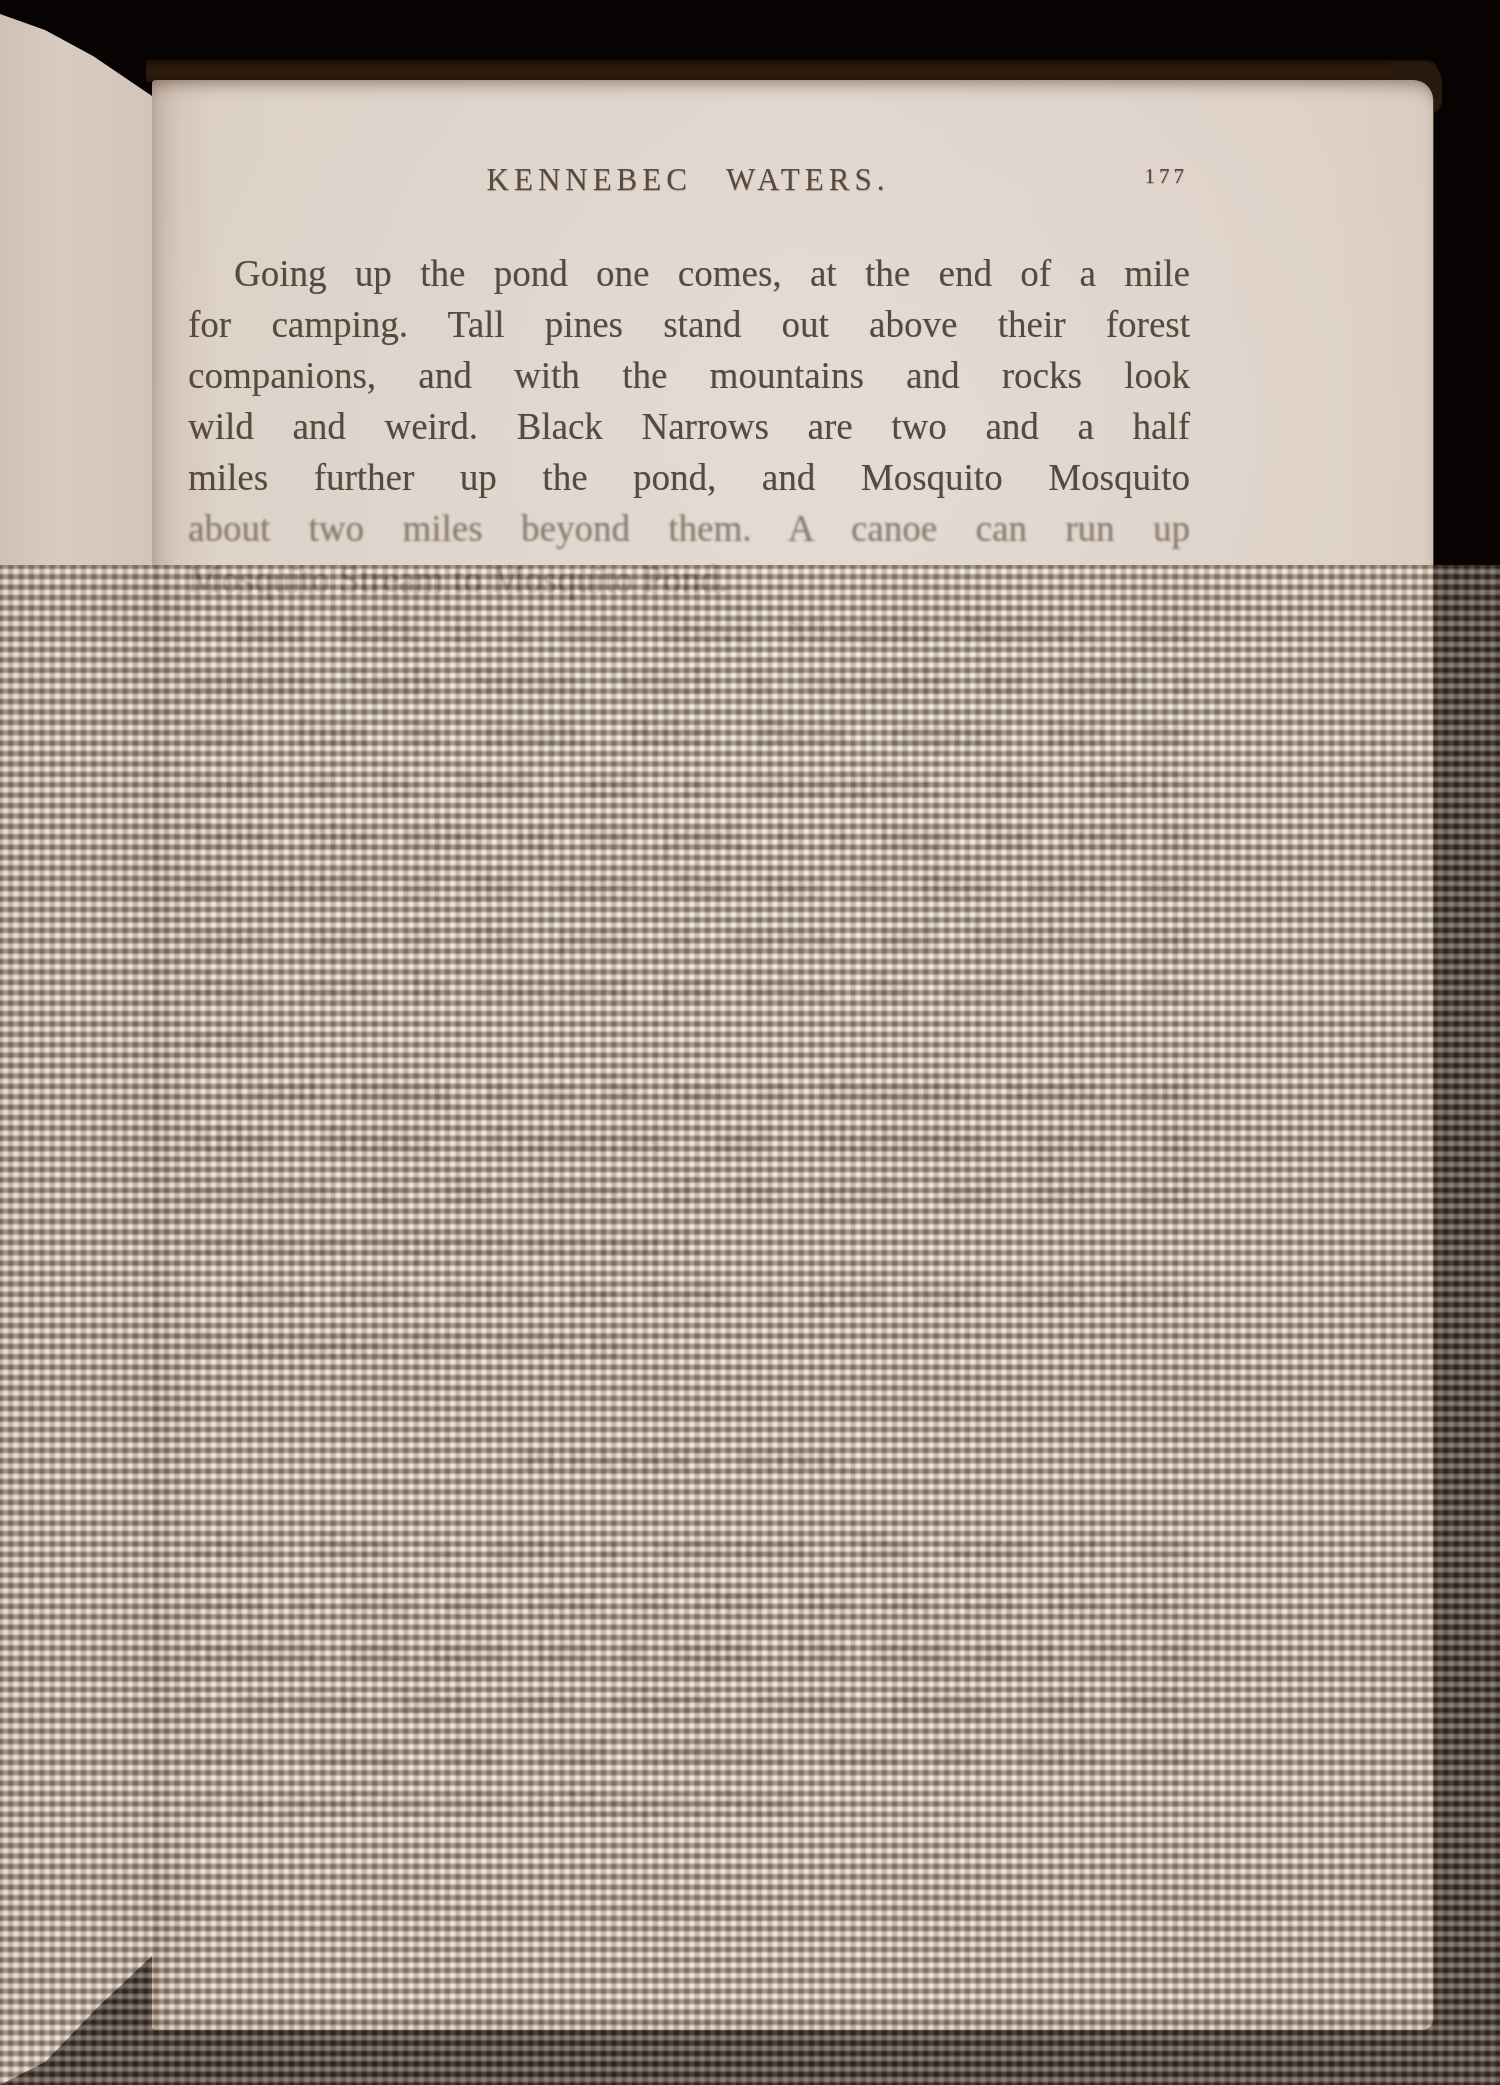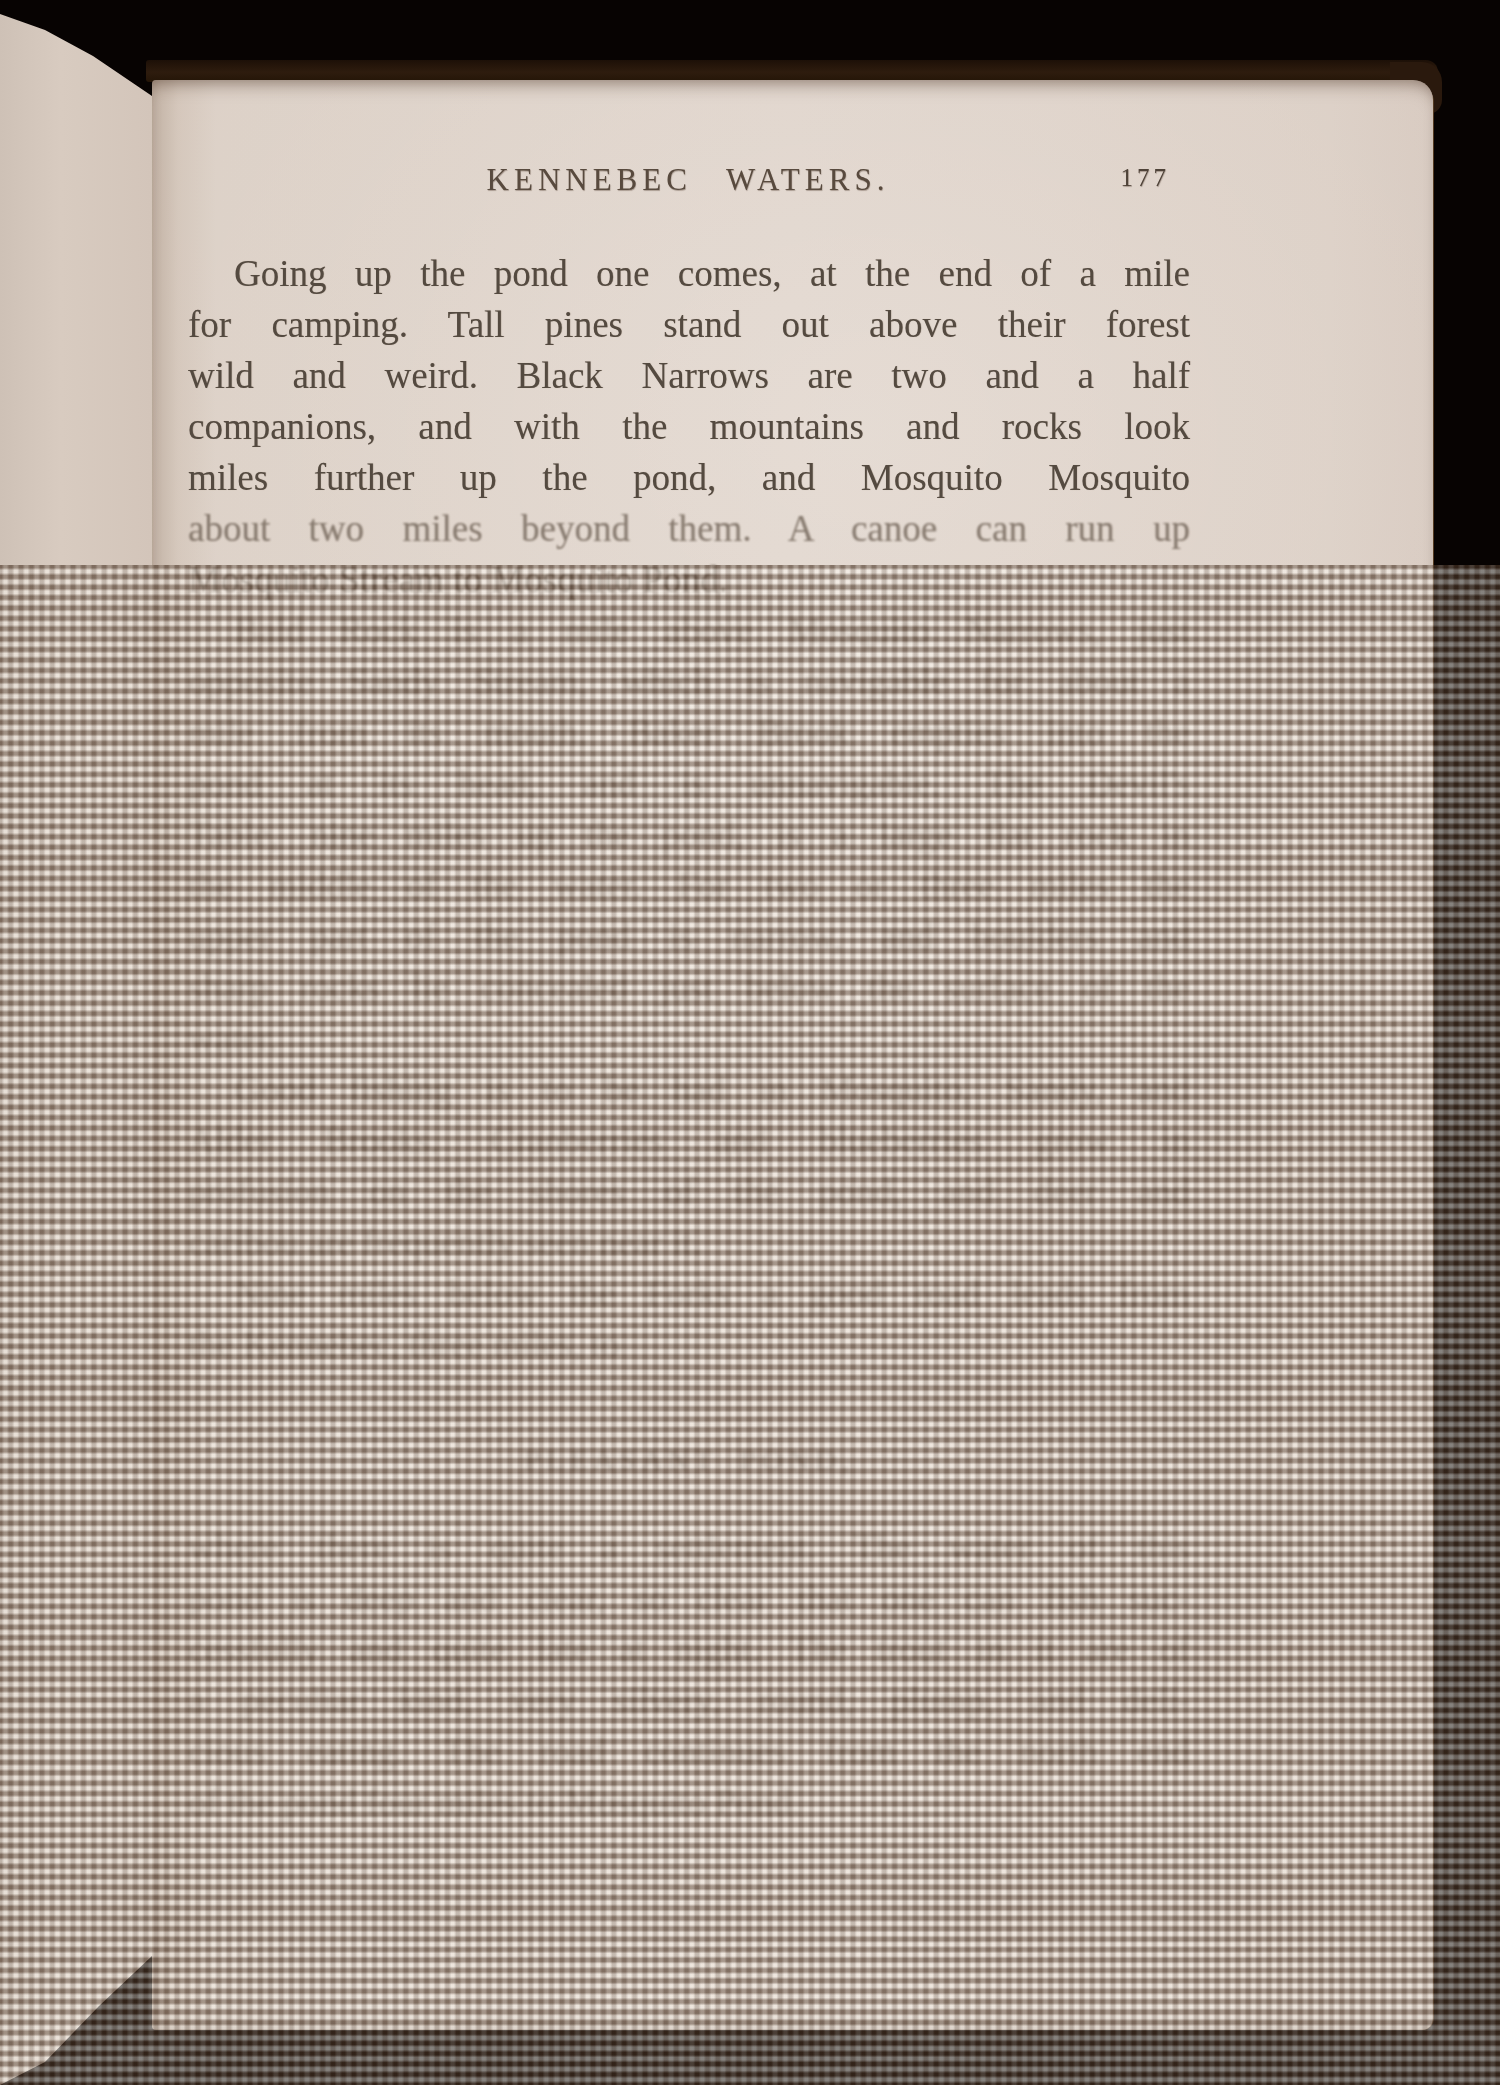--- a/index.html
+++ b/index.html
@@ -40,22 +40,22 @@
   
   .header-row{
     position:absolute;left:36px;top:82px;width:1000px;height:44px;
   }
   .running-header{
     display:block;text-align:center;
     font-size:31px;letter-spacing:5px;word-spacing:22px;
     color:#584a3e;text-shadow:0.5px 0.5px 0.8px rgba(70,50,35,0.35);
   }
   .page-number{
-    position:absolute;right:18px;top:2px;
-    font-size:25px;letter-spacing:4px;color:#4e4238;
+    position:absolute;right:0;top:2px;
+    font-size:21px;letter-spacing:4px;color:#4e4238;
     text-shadow:0.5px 0.5px 0.8px rgba(70,50,35,0.35);
   }
   .text-block{
     position:absolute;left:36px;top:168px;width:1002px;
     font-size:37px;line-height:51px;color:#544a40;
     text-shadow:0.4px 0.4px 0.7px rgba(80,60,40,0.3);
   }
   .line{
     text-align:justify;text-align-last:justify;white-space:normal;
   }
@@ -93,22 +93,22 @@
 
 <div class="book-page">
   <div class="header-row">
     <span class="running-header">KENNEBEC WATERS.</span>
     <span class="page-number">177</span>
   </div>
   <div class="text-block">
       <div>
         <div class="line indent">Going up the pond one comes, at the end of a mile</div>
         <div class="line">for camping. Tall pines stand out above their forest</div>
+        <div class="line">companions, and with the mountains and rocks look</div>
         <div class="line">wild and weird. Black Narrows are two and a half</div>
-        <div class="line">companions, and with the mountains and rocks look</div>
         <div class="line">miles further up the pond, and Mosquito Mosquito</div>
         <div class="line fade-light">about two miles beyond them. A canoe can run up</div>
         <div class="line line-last fade-light">Mosquito Stream to Mosquito Pond.</div>
       </div>
       <div>
         <div class="line indent fade-heavy">Bald Rock is a mile above Mosquito Narrows, just</div>
         <div class="line fade-heavy">opposite Sandy Stream, which is navigable for about a</div>
         <div class="line fade-heavy">mile from its mouth. Baker Brook empties into the</div>
         <div class="line fade-heavy">pond at its head, and is unnavigable. The Devil's</div>
         <div class="line fade-heavy">Table, nine miles up the pond, is a large flat rock in</div>

